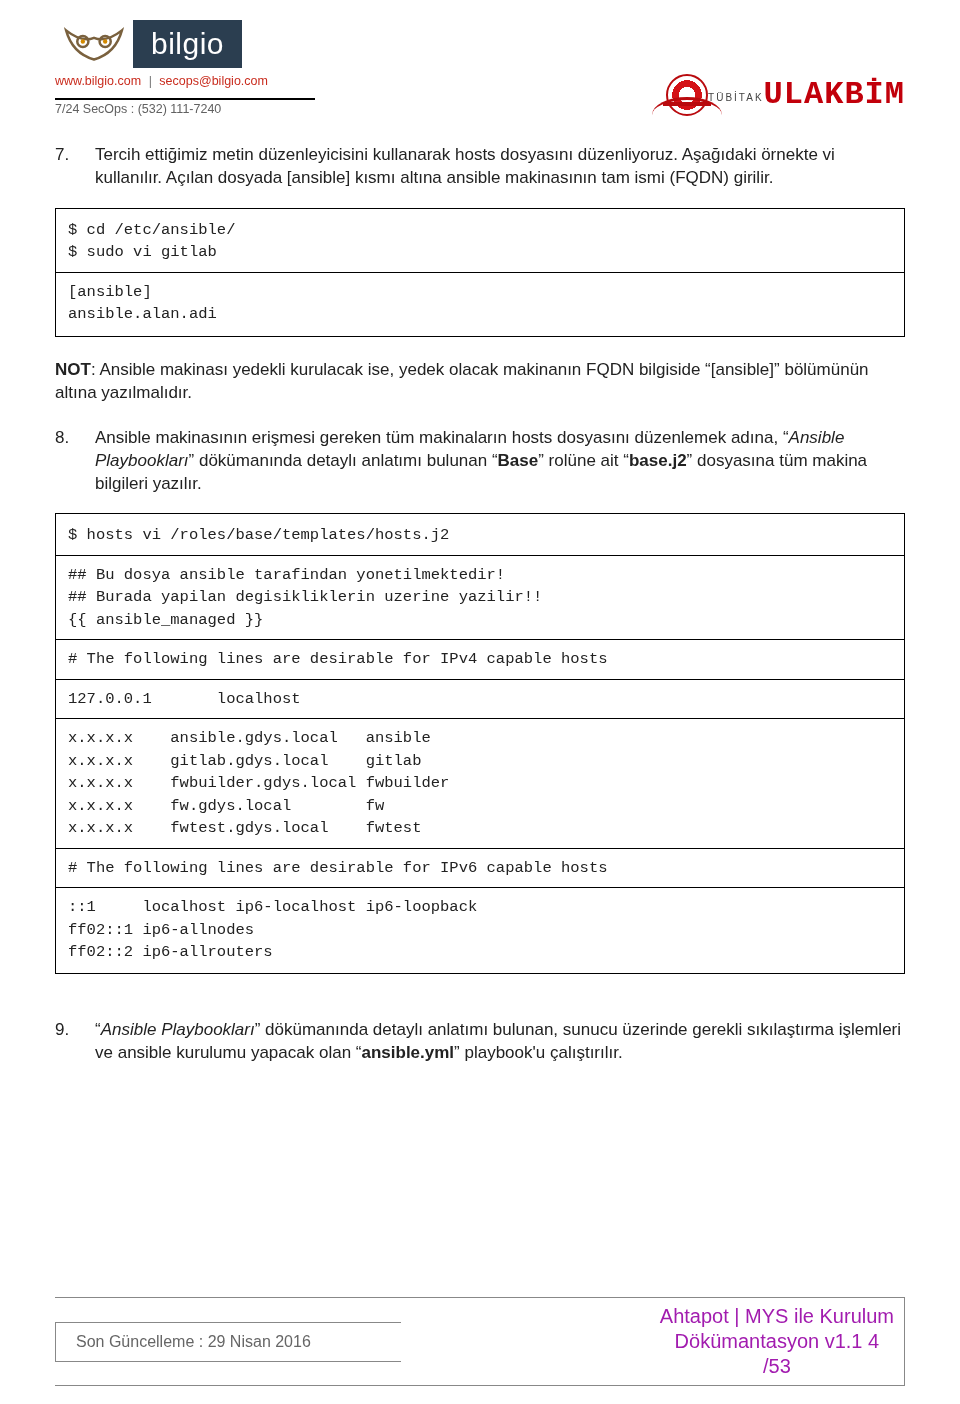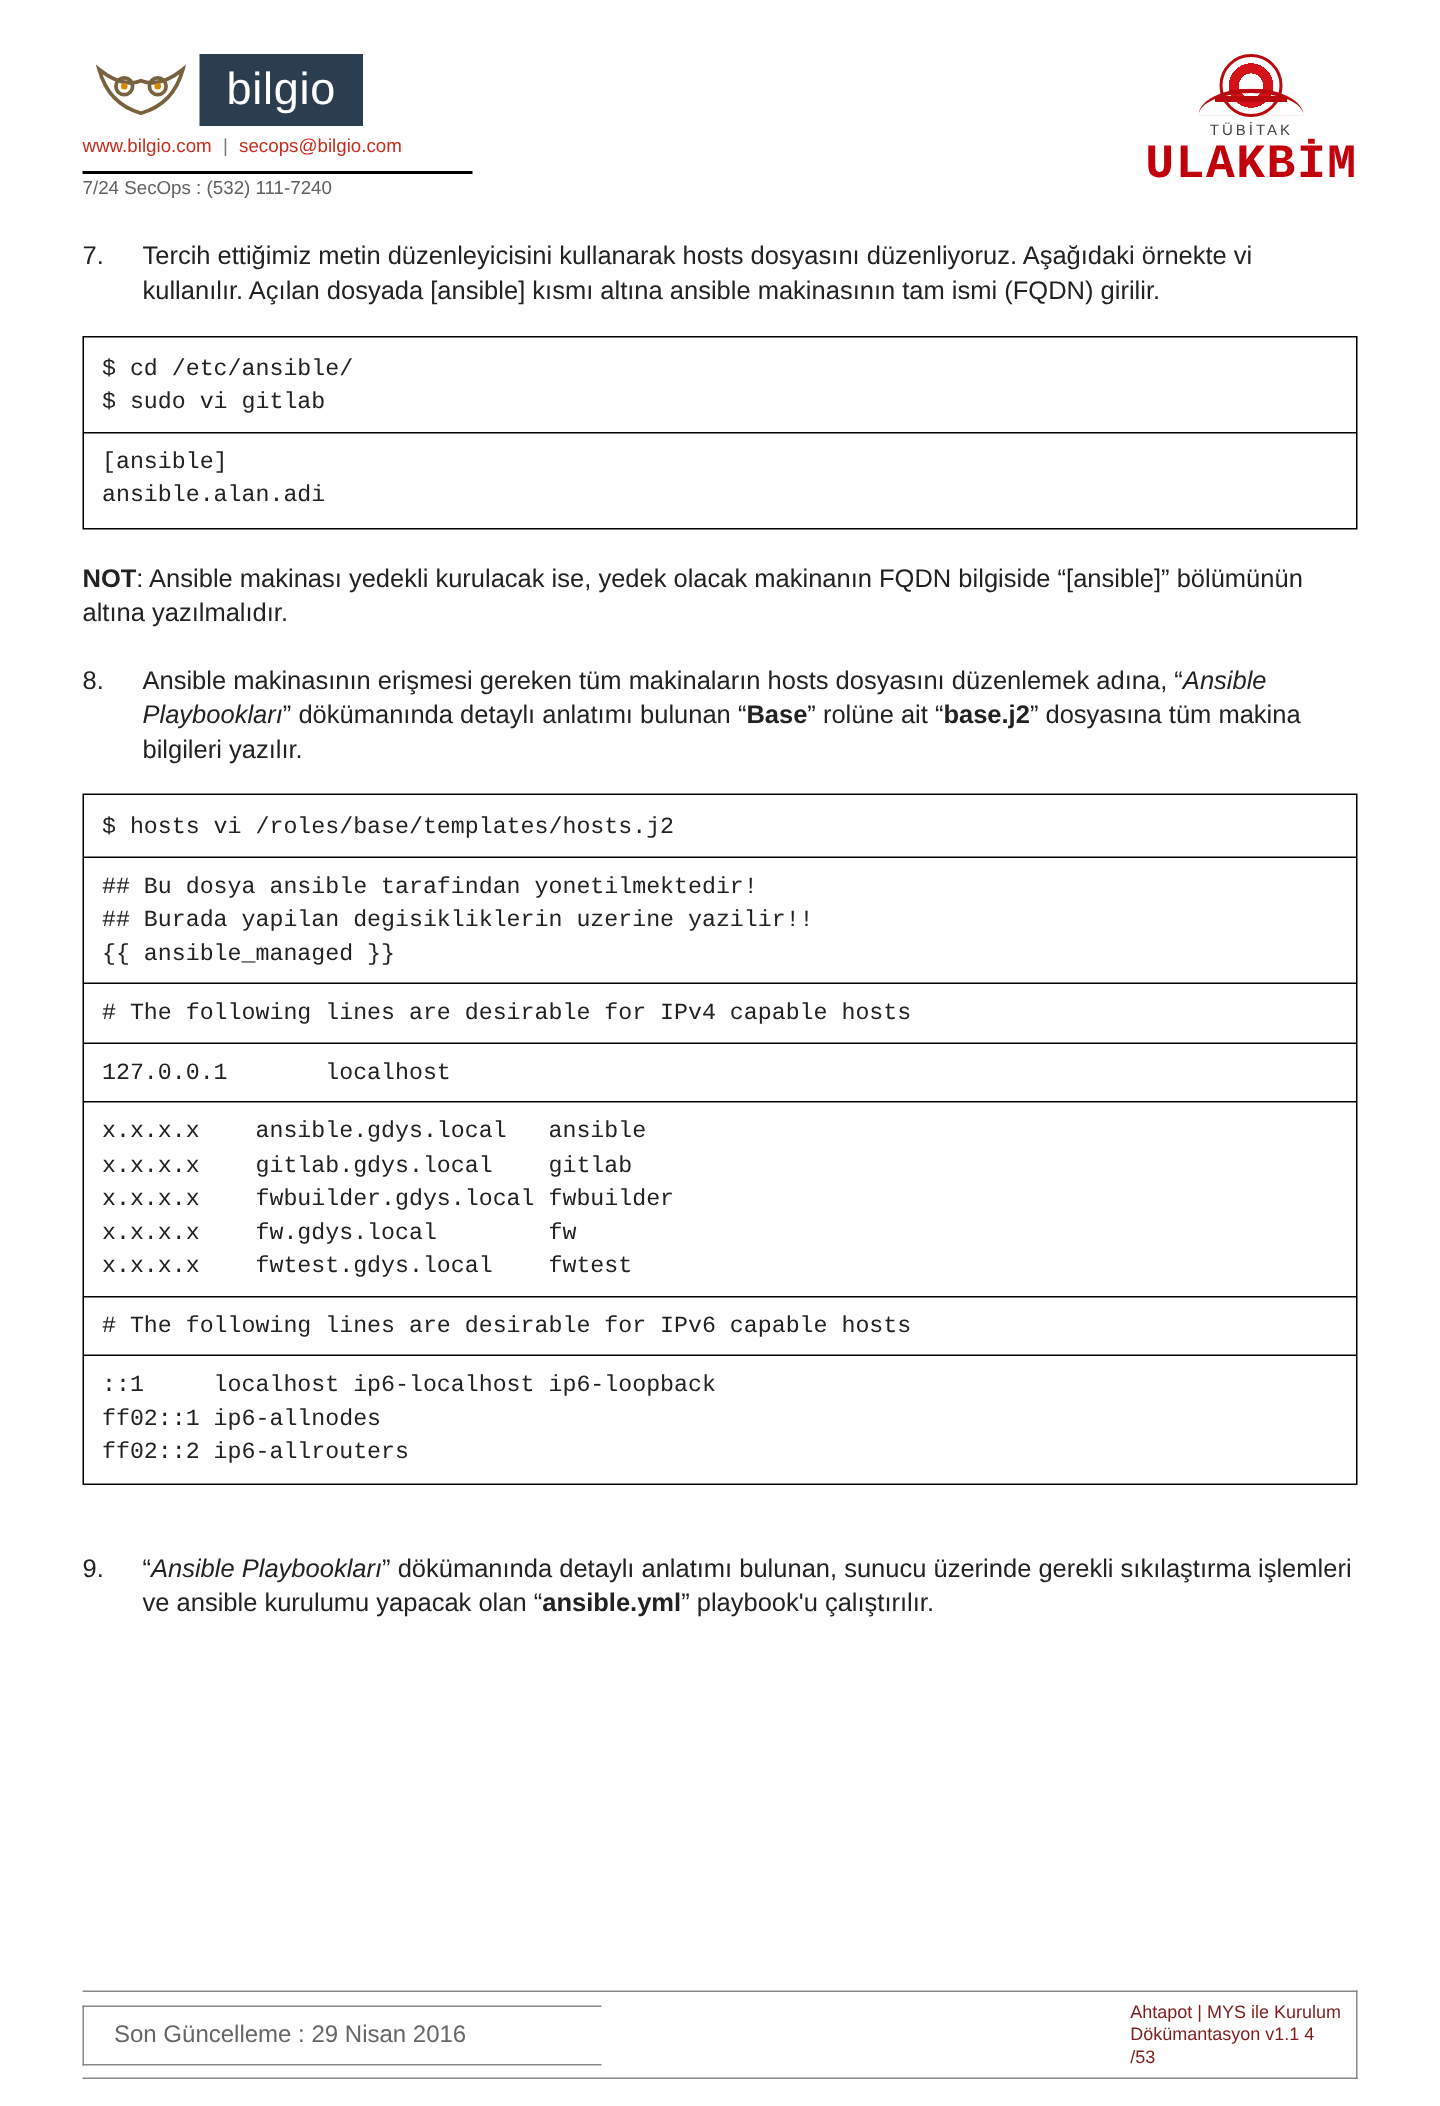--- a/index.html
+++ b/index.html
@@ -10,22 +10,21 @@
     font-family: Arial, Helvetica, sans-serif;
     color: #222;
     position: relative;
     padding: 20px 55px 0 55px;
   }
 
   
   .header {
     display: flex;
     justify-content: space-between;
-    align-items: flex-start;
-    margin-top: 16px;
+    align-items: flex-end;
   }
 
   .header-left { width: 260px; }
 
   .logo-row { display: flex; align-items: center; height: 48px; }
 
   .owl-icon {
     width: 78px; height: 48px;
     display: flex; align-items: center; justify-content: center;
   }
@@ -54,21 +53,21 @@
   .contact-line .sep { color: #777; margin: 0 4px; }
 
   .secops-line {
     font-size: 12.5px;
     color: #616161;
     margin-top: 2px;
   }
 
   .header-right { text-align: center; }
 
-  .tubitak-block { display: flex; flex-direction: column; align-items: center; }
+  .tubitak-block { display: flex; flex-direction: row; align-items: center; }
   .tubitak-seal {
     width: 42px; height: 42px;
     border-radius: 50%;
     background: radial-gradient(circle at 50% 50%, #fff 0 30%, #d41217 30% 55%, #fff 55%);
     border: 2px solid #b90a0e;
     position: relative;
   }
   .tubitak-seal::before, .tubitak-seal::after {
     content: ""; position: absolute; left: -5px; right: -5px; height: 4px; background: #b90a0e;
   }
@@ -124,22 +123,22 @@
     border-left: none;
   }
   .footer-left {
     border: 1px solid #888;
     border-right: none;
     padding: 10px 90px 10px 20px;
     font-size: 16px; color: #666;
   }
   .footer-right {
     padding: 6px 10px 6px 40px;
-    text-align: left;
-    font-size: 12px; color: #7f1d1d;
+    text-align: center;
+    font-size: 20px; color: #a21caf;
     line-height: 1.25;
   }
 </style>
 </head>
 <body>
 
 <div class="header">
   <div class="header-left">
     <div class="logo-row">
       <span class="owl-icon">

